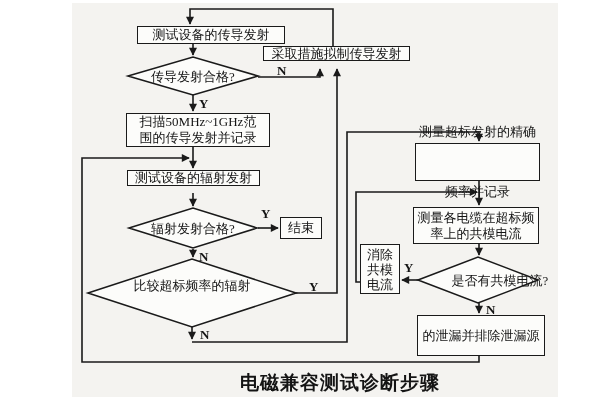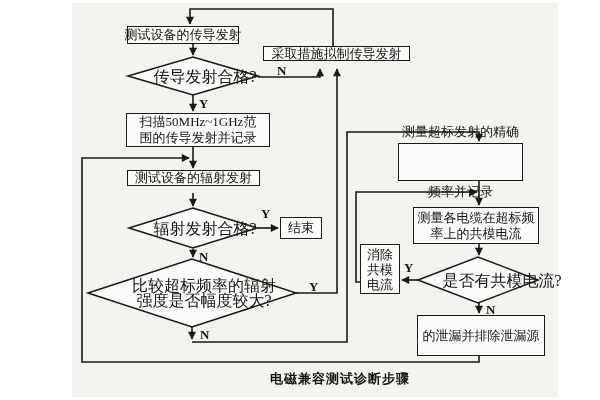--- a/index.html
+++ b/index.html
@@ -9,26 +9,26 @@
   }
   #scan-area{position:absolute;left:72px;top:3px;width:486px;height:394px;background:#f4f3f0;}
   #connector-svg{position:absolute;left:0;top:0;width:600px;height:400px;}
   .node{
     position:absolute;box-sizing:border-box;border:1.6px solid #1a1a1a;background:#fcfcfa;
     display:flex;flex-direction:column;align-items:center;justify-content:center;
     font-size:13px;line-height:16px;white-space:nowrap;text-align:center;
   }
   .dtext{
     position:absolute;display:flex;flex-direction:column;align-items:center;justify-content:center;
-    font-size:16px;line-height:15px;white-space:nowrap;text-align:center;margin-left:12px;
+    font-size:13px;line-height:15px;white-space:nowrap;text-align:center;
   }
   .yn{position:absolute;font-size:13px;font-weight:bold;line-height:13px;}
   #figure-caption{
     position:absolute;left:240px;top:370px;width:200px;text-align:center;
-    font-size:13px;font-weight:bold;letter-spacing:1px;
+    font-size:19px;font-weight:bold;letter-spacing:1px;
   }
 </style>
 </head>
 <body>
 
 <div id="stage">
 
   <div id="scan-area"></div>
 
   <svg id="connector-svg" viewBox="0 0 600 400" xmlns="http://www.w3.org/2000/svg">
@@ -59,42 +59,42 @@
     </g>
 
     <g fill="#fcfcfa" stroke="#1a1a1a" stroke-width="1.6">
       <polygon points="128,76 193,57 258,76 193,95"></polygon>
       <polygon points="129,228 193,208 257,228 193,248"></polygon>
       <polygon points="88,293 192,259 296,293 192,327"></polygon>
       <polygon points="418,280 478,257 538,280 478,303"></polygon>
     </g>
   </svg>
 
-  <div class="node" style="left:127px;top:26px;width:112px;height:18px;">
+  <div class="node" style="left:137px;top:26px;width:148px;height:18px;">
     <div>测试设备的传导发射</div>
   </div>
 
   <div class="node" style="left:263px;top:46px;width:147px;height:15px;">
     <div>采取措施拟制传导发射</div>
   </div>
 
   <div class="node" style="left:126px;top:113px;width:144px;height:34px;">
     <div>扫描50MHz~1GHz范</div>
     <div>围的传导发射并记录</div>
   </div>
 
   <div class="node" style="left:127px;top:170px;width:133px;height:16px;">
     <div>测试设备的辐射发射</div>
   </div>
 
   <div class="node" style="left:280px;top:217px;width:42px;height:22px;">
     <div>结束</div>
   </div>
 
-  <div class="node" style="left:398px;top:143px;width:125px;height:38px;gap:44px;">
+  <div class="node" style="left:415px;top:143px;width:125px;height:38px;gap:44px;">
     <div>测量超标发射的精确</div>
     <div>频率并记录</div>
   </div>
 
   <div class="node" style="left:413px;top:207px;width:126px;height:37px;">
     <div>测量各电缆在超标频</div>
     <div>率上的共模电流</div>
   </div>
 
   <div class="node" style="left:360px;top:244px;width:40px;height:50px;line-height:15px;">
@@ -106,24 +106,23 @@
   <div class="node" style="left:417px;top:315px;width:128px;height:41px;">
     <div>的泄漏并排除泄漏源</div>
   </div>
 
   <div class="dtext" style="left:128px;top:69px;width:130px;">传导发射合格?</div>
 
   <div class="dtext" style="left:129px;top:221px;width:128px;">辐射发射合格?</div>
 
   <div class="dtext" style="left:92px;top:278px;width:200px;">
     <div>比较超标频率的辐射</div>
-    <div>强度是否幅度较大?</div>
   </div>
 
-  <div class="dtext" style="left:430px;top:273px;width:120px;">是否有共模电流?</div>
+  <div class="dtext" style="left:440px;top:273px;width:120px;">是否有共模电流?</div>
 
   <span class="yn" style="left:277px;top:64px;">N</span>
   <span class="yn" style="left:199px;top:97px;">Y</span>
   <span class="yn" style="left:261px;top:207px;">Y</span>
   <span class="yn" style="left:199px;top:250px;">N</span>
   <span class="yn" style="left:309px;top:280px;">Y</span>
   <span class="yn" style="left:200px;top:328px;">N</span>
   <span class="yn" style="left:404px;top:261px;">Y</span>
   <span class="yn" style="left:486px;top:303px;">N</span>
 

